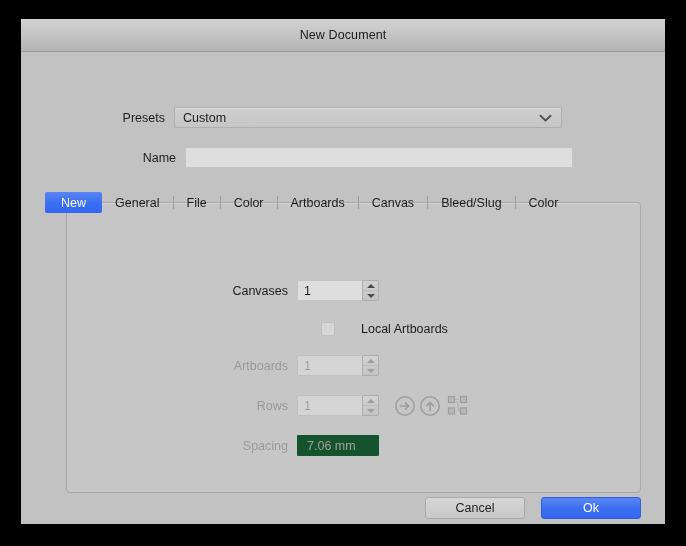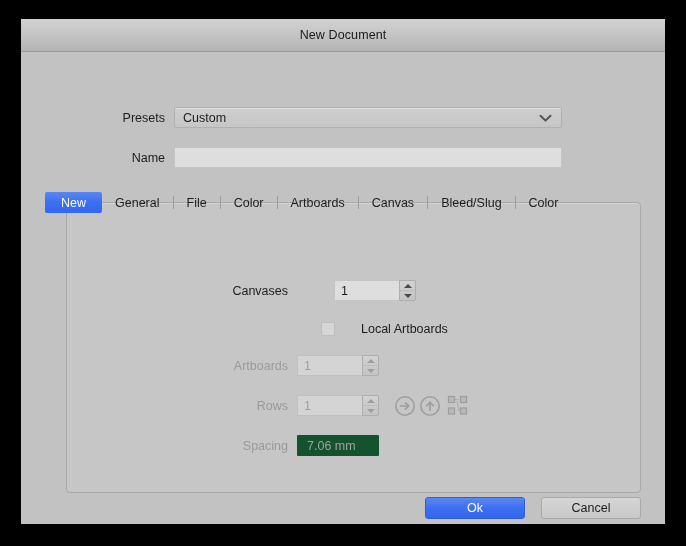--- a/index.html
+++ b/index.html
@@ -51,21 +51,21 @@
   
   .row-presets {
     position: absolute;
     left: 0; top: 55px;
     width: 100%;
     display: flex;
     align-items: center;
   }
   .row-name {
     position: absolute;
-    left: 0; top: 95px;
+    left: 11px; top: 95px;
     width: 100%;
     display: flex;
     align-items: center;
   }
   .lbl-right {
     width: 109px;
     text-align: right;
     padding-right: 9px;
     font-size: 12.5px;
     color: #1d1d1d;
@@ -345,21 +345,21 @@
               <span>Bleed/Slug</span>
             </div>
           <div class="tab-sep"></div>
           <div class="tab">
               <span>Color</span>
             </div>
         </div>
 
         <div class="panel"></div>
 
-        <div class="prow" style="top:88px;gap:37px;">
+        <div class="prow" style="top:88px;">
           <span class="plbl">Canvases</span>
           <div class="spin">
             <div class="spin-input">1</div>
             <div class="spin-btns">
               <div class="spin-btn">
                   <span class="tri tri-up"></span>
                 </div>
               <div class="spin-btn">
                   <span class="tri tri-dn"></span>
                 </div>
@@ -427,19 +427,19 @@
         </div>
 
         <div class="prow disabled" style="top:243px;">
           <span class="plbl">Spacing</span>
           <div class="plaintext">7.06 mm</div>
         </div>
 
       </div>
 
       <div class="footer">
+        <div class="btn btn-cancel">Cancel</div>
         <div class="btn btn-ok">Ok</div>
-        <div class="btn btn-cancel">Cancel</div>
       </div>
 
     </div>
   </div>
 </div>
 
 </body></html>

